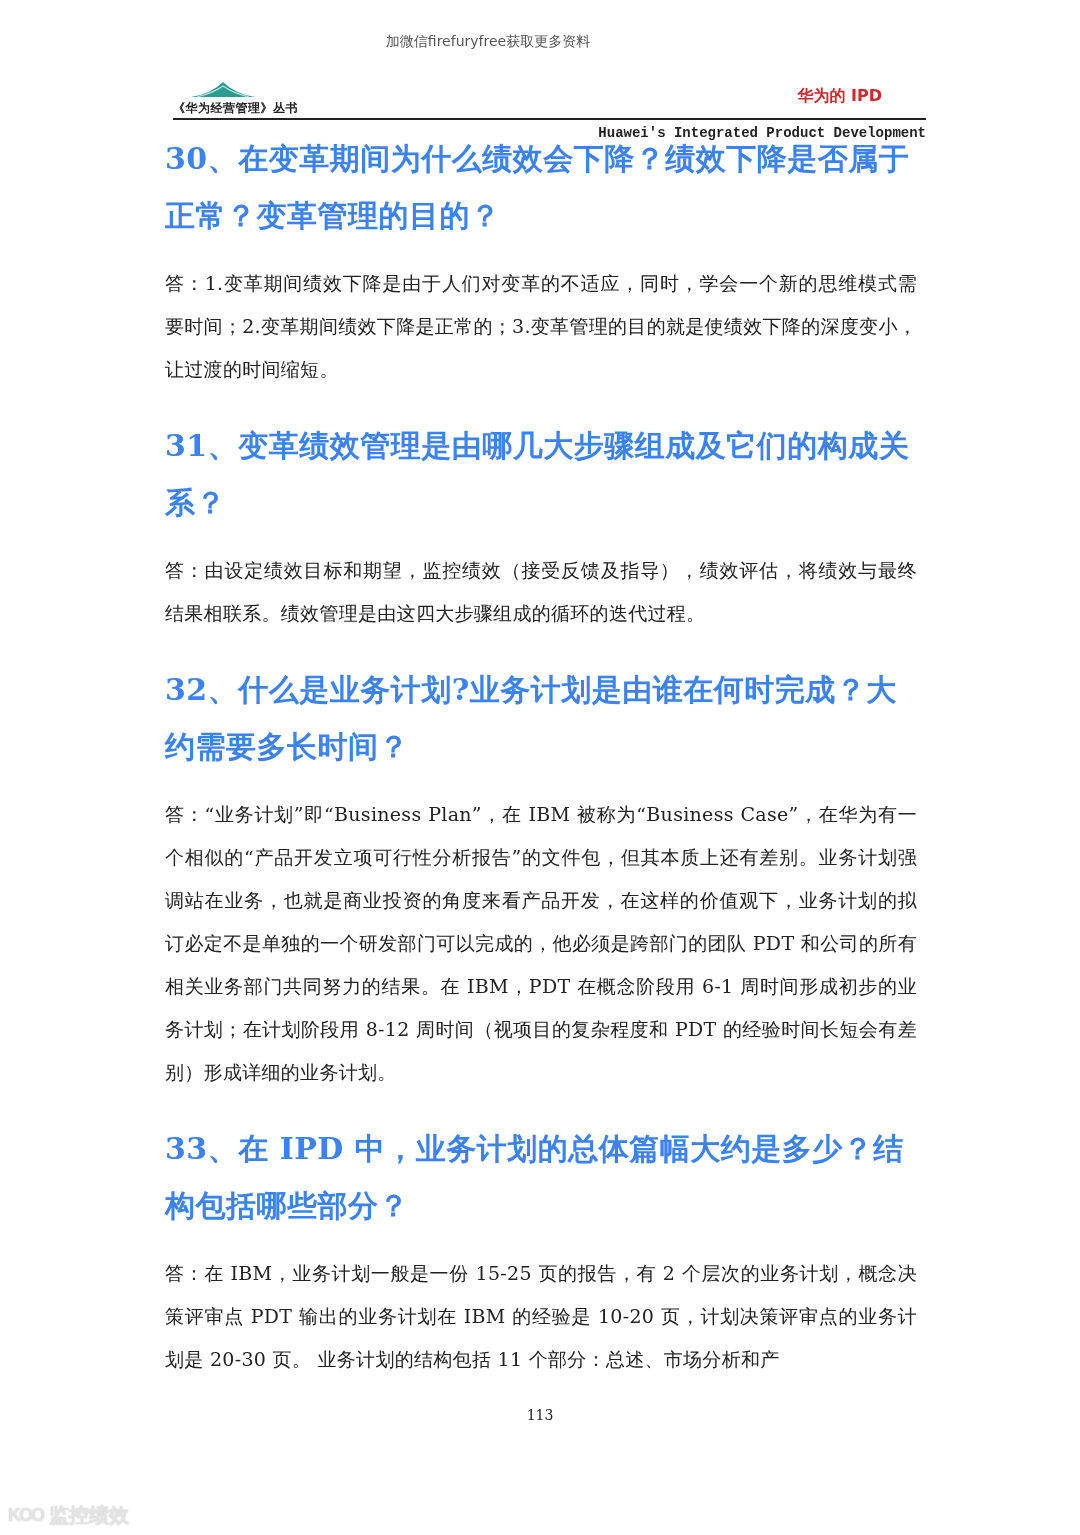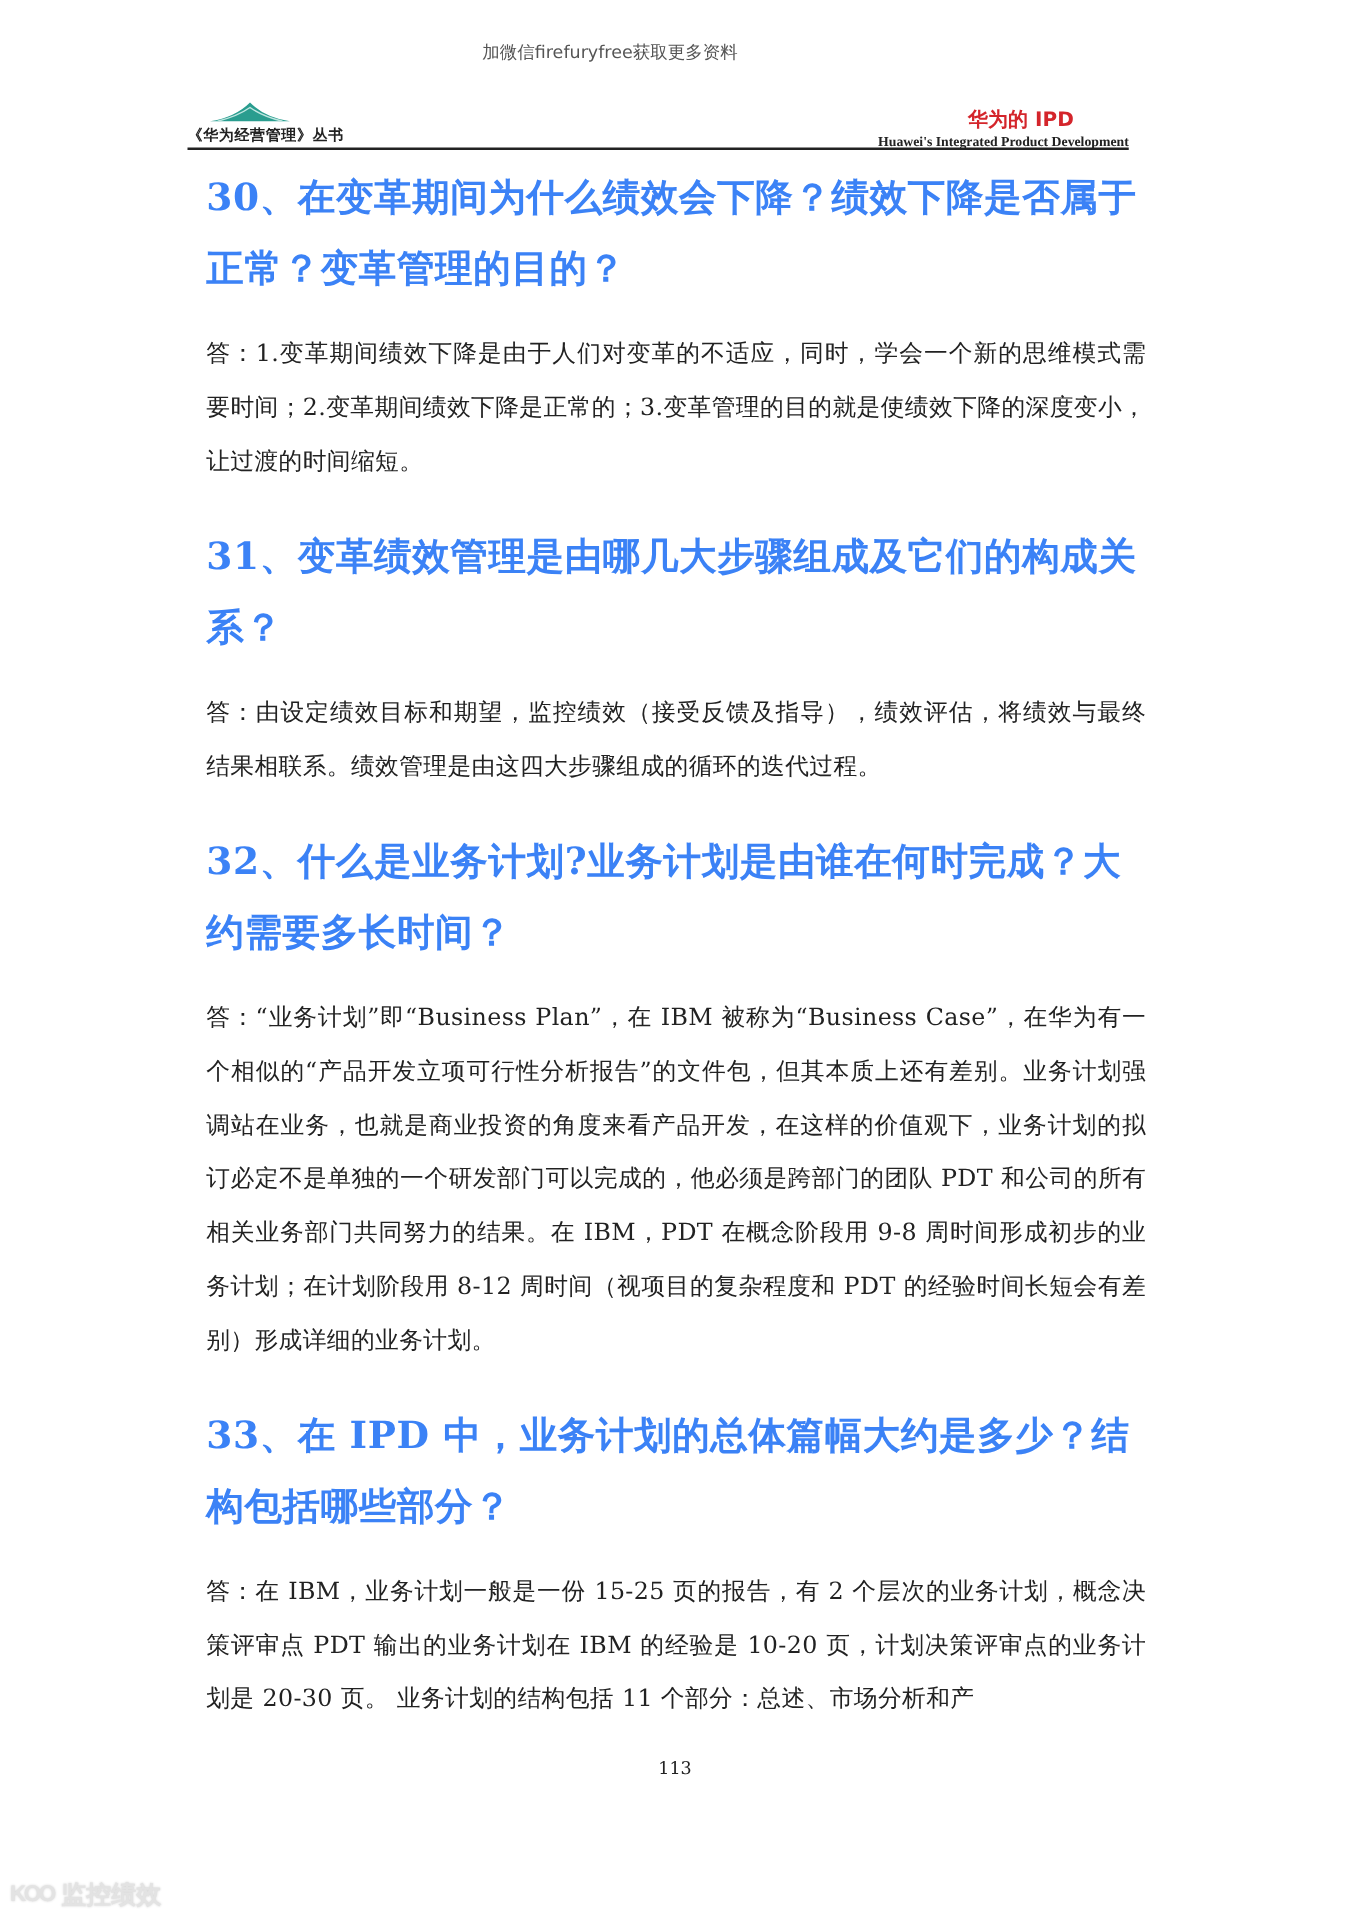--- a/index.html
+++ b/index.html
@@ -1,29 +1,29 @@
 <!DOCTYPE html>
 <html><head>
   <meta charset="utf-8">
   <style>
     html, body { margin: 0; padding: 0; background: #ffffff; }
     body { width: 1080px; height: 1535px; position: relative; overflow: hidden;
            font-family: "DejaVu Serif", "Liberation Serif", serif; color: #1a1a1a; }
     .watermark-top { position: absolute; top: 33px; left: 0; width: 976px; text-align: center;
            font-size: 14px; color: #555; font-family: "DejaVu Sans", sans-serif; }
-    .header { position: absolute; top: 78px; left: 150px; width: 753px; height: 42px; }
+    .header { position: absolute; top: 78px; left: 173px; width: 753px; height: 42px; }
     .header-line { position: absolute; left: 0; right: 0; bottom: 0; height: 2px; background: #222; }
     .logo-mountain { position: absolute; left: 18px; top: 2px; width: 64px; height: 18px; }
     .series-title { position: absolute; left: 0; top: 22px; font-size: 12px; font-weight: bold;
            font-family: "DejaVu Sans", sans-serif; color: #222; letter-spacing: 0.5px; }
     .brand-block { position: absolute; right: 0; top: 8px; text-align: right; }
     .brand-title { font-size: 16px; font-weight: bold; color: #d4252b; font-family: "DejaVu Sans", sans-serif;
            padding-right: 44px; }
-    .brand-sub { font-size: 11px; font-weight: bold; color: #222; font-family: Liberation Serif, serif;
-           margin-top: 1px; }
+    .brand-sub { font-size: 14px; font-weight: bold; color: #222; font-family: Liberation Mono, monospace;
+           margin-top: 18px; }
     .content { position: absolute; top: 130px; left: 165px; width: 752px; }
     .q-title { font-size: 30px; font-weight: bold; line-height: 57px; margin: 0;
            font-family: "DejaVu Serif", serif; letter-spacing: 0.5px; color: #3b82f6; }
     .answer { font-size: 19px; line-height: 43px; margin: 0; color: #222; text-align: justify;
            font-family: "DejaVu Serif", serif; letter-spacing: 0.3px; }
     .gap-q { height: 26px; }
     .gap-a { height: 18px; }
     .page-number { position: absolute; top: 1407px; left: 0; width: 1080px; text-align: center;
            font-size: 14px; color: #222; }
     .watermark-bottom { position: absolute; left: 8px; bottom: 6px; font-size: 20px; color: #e3e3e3;
@@ -55,21 +55,21 @@
   <p class="answer">答：1.变革期间绩效下降是由于人们对变革的不适应，同时，学会一个新的思维模式需要时间；2.变革期间绩效下降是正常的；3.变革管理的目的就是使绩效下降的深度变小，让过渡的时间缩短。</p>
   <div class="gap-q"></div>
 
   <h2 class="q-title">31、变革绩效管理是由哪几大步骤组成及它们的构成关系？</h2>
   <div class="gap-a"></div>
   <p class="answer">答：由设定绩效目标和期望，监控绩效（接受反馈及指导），绩效评估，将绩效与最终结果相联系。绩效管理是由这四大步骤组成的循环的迭代过程。</p>
   <div class="gap-q"></div>
 
   <h2 class="q-title">32、什么是业务计划?业务计划是由谁在何时完成？大约需要多长时间？</h2>
   <div class="gap-a"></div>
-  <p class="answer">答：“业务计划”即“Business Plan”，在 IBM 被称为“Business Case”，在华为有一个相似的“产品开发立项可行性分析报告”的文件包，但其本质上还有差别。业务计划强调站在业务，也就是商业投资的角度来看产品开发，在这样的价值观下，业务计划的拟订必定不是单独的一个研发部门可以完成的，他必须是跨部门的团队 PDT 和公司的所有相关业务部门共同努力的结果。在 IBM，PDT 在概念阶段用 9-8 周时间形成初步的业务计划；在计划阶段用 8-12 周时间（视项目的复杂程度和 PDT 的经验时间长短会有差别）形成详细的业务计划。</p>
+  <p class="answer">答：“业务计划”即“Business Plan”，在 IBM 被称为“Business Case”，在华为有一个相似的“产品开发立项可行性分析报告”的文件包，但其本质上还有差别。业务计划强调站在业务，也就是商业投资的角度来看产品开发，在这样的价值观下，业务计划的拟订必定不是单独的一个研发部门可以完成的，他必须是跨部门的团队 PDT 和公司的所有相关业务部门共同努力的结果。在 IBM，PDT 在概念阶段用 6-1 周时间形成初步的业务计划；在计划阶段用 8-12 周时间（视项目的复杂程度和 PDT 的经验时间长短会有差别）形成详细的业务计划。</p>
   <div class="gap-q"></div>
 
   <h2 class="q-title">33、在 IPD 中，业务计划的总体篇幅大约是多少？结构包括哪些部分？</h2>
   <div class="gap-a"></div>
   <p class="answer">答：在 IBM，业务计划一般是一份 15-25 页的报告，有 2 个层次的业务计划，概念决策评审点 PDT 输出的业务计划在 IBM 的经验是 10-20 页，计划决策评审点的业务计划是 20-30 页。 业务计划的结构包括 11 个部分：总述、市场分析和产</p>
 </div>
 
 <div class="page-number">113</div>
 
 <div class="watermark-bottom">

